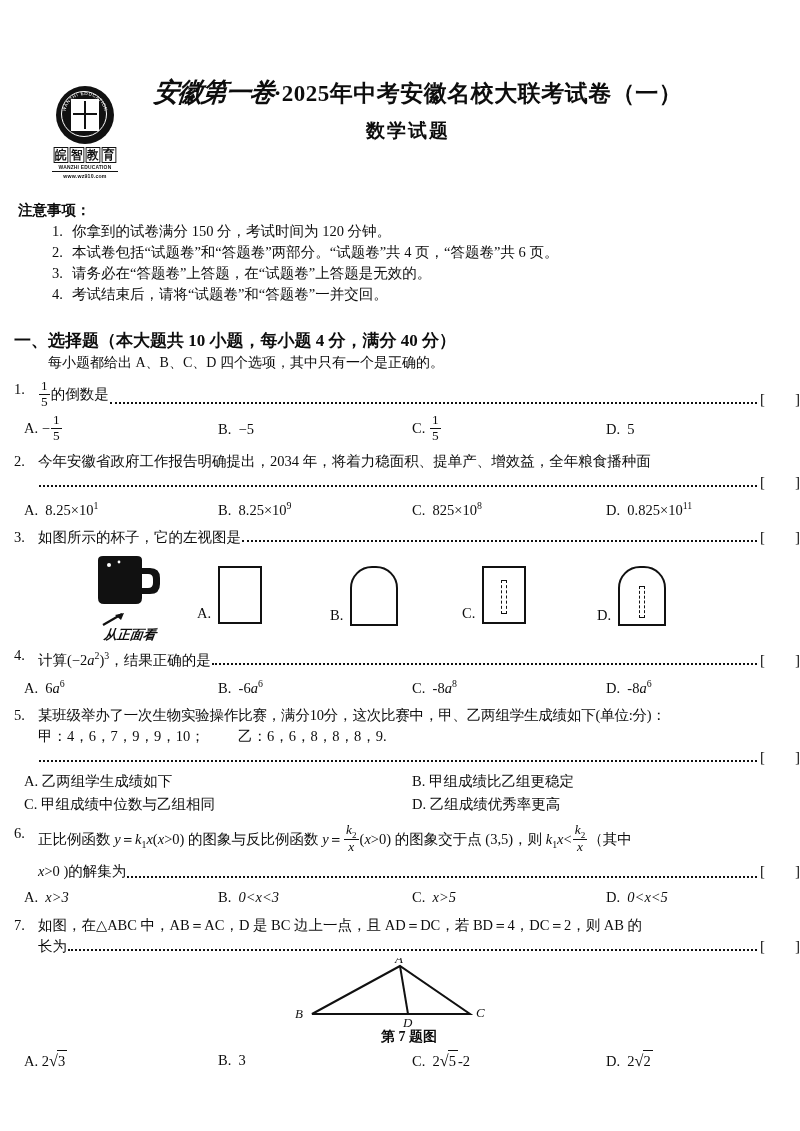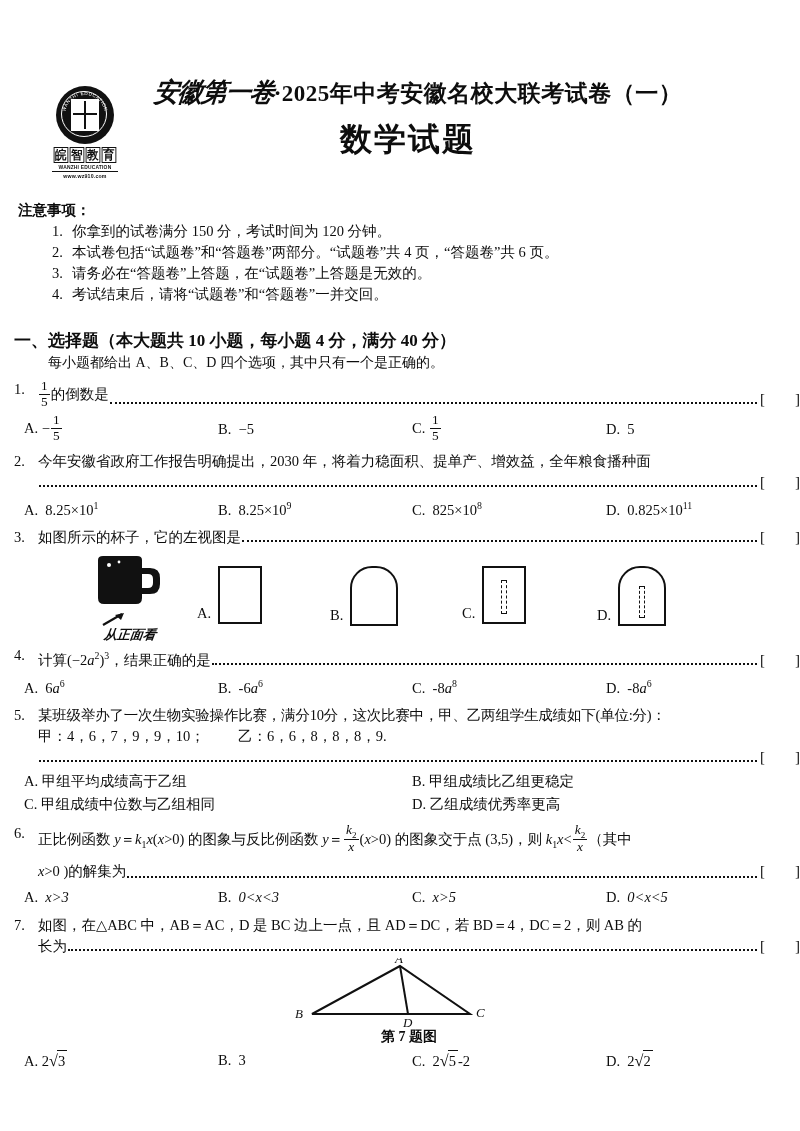--- a/index.html
+++ b/index.html
@@ -132,21 +132,21 @@
     font-style: italic;
     font-weight: 700;
     font-size: 25px;
     letter-spacing: -1px;
     transform: skewX(-6deg) scaleY(1.05);
     display: inline-block;
   }
   .title-sub {
     text-align: center;
     padding-left: 16px;
-    font-size: 32px;
+    font-size: 19px;
     font-weight: 700;
     letter-spacing: 2px;
     margin-top: 9px;
   }
 
   
   .notes {
     margin: 7px 0 0 18px;
     font-size: 14.5px;
     line-height: 21px;
@@ -382,21 +382,21 @@
   <div class="choices tall">
     <div><span class="ch-lab">A.</span>&nbsp;−<span class="frac"><span class="n">1</span><span class="d">5</span></span></div>
     <div><span class="ch-lab">B.</span>&nbsp;&nbsp;−5</div>
     <div><span class="ch-lab">C.</span>&nbsp;<span class="frac"><span class="n">1</span><span class="d">5</span></span></div>
     <div><span class="ch-lab">D.</span>&nbsp;&nbsp;5</div>
   </div>
 
   <div class="q">
     <span class="qnum">2.</span>
     <div class="qbody">
-      <div>今年安徽省政府工作报告明确提出，2030 年，将着力稳面积、提单产、增效益，全年粮食播种面</div>
+      <div>今年安徽省政府工作报告明确提出，2034 年，将着力稳面积、提单产、增效益，全年粮食播种面</div>
       <div class="ql">
         <span class="dots"></span>
         <span class="brackets">[<span class="gap"></span>]</span>
       </div>
     </div>
   </div>
   <div class="choices">
     <div><span class="ch-lab">A.</span>&nbsp;&nbsp;<span>8.25×10</span><sup class="e">1</sup></div>
     <div><span class="ch-lab">B.</span>&nbsp;&nbsp;<span>8.25×10</span><sup class="e">9</sup></div>
     <div><span class="ch-lab">C.</span>&nbsp;&nbsp;<span>825×10</span><sup class="e">8</sup></div>
@@ -482,21 +482,21 @@
         <span style="display:inline-block;width:26px;"></span>
         <span>乙：6，6，8，8，8，9.</span>
       </div>
       <div class="ql">
         <span class="dots"></span>
         <span class="brackets">[<span class="gap"></span>]</span>
       </div>
     </div>
   </div>
   <div class="choices two">
-    <div><span class="ch-lab">A.</span>&nbsp;<span>甲组平均成绩高于乙组</span></div>
+    <div><span class="ch-lab">A.</span>&nbsp;<span>乙两组学生成绩如下</span></div>
     <div><span class="ch-lab">B.</span>&nbsp;<span>甲组成绩比乙组更稳定</span></div>
   </div>
   <div class="choices two">
     <div><span class="ch-lab">C.</span>&nbsp;<span>甲组成绩中位数与乙组相同</span></div>
     <div><span class="ch-lab">D.</span>&nbsp;<span>乙组成绩优秀率更高</span></div>
   </div>
 
   <div class="q" style="margin-top:9px;">
     <span class="qnum">6.</span>
     <div class="qbody">

